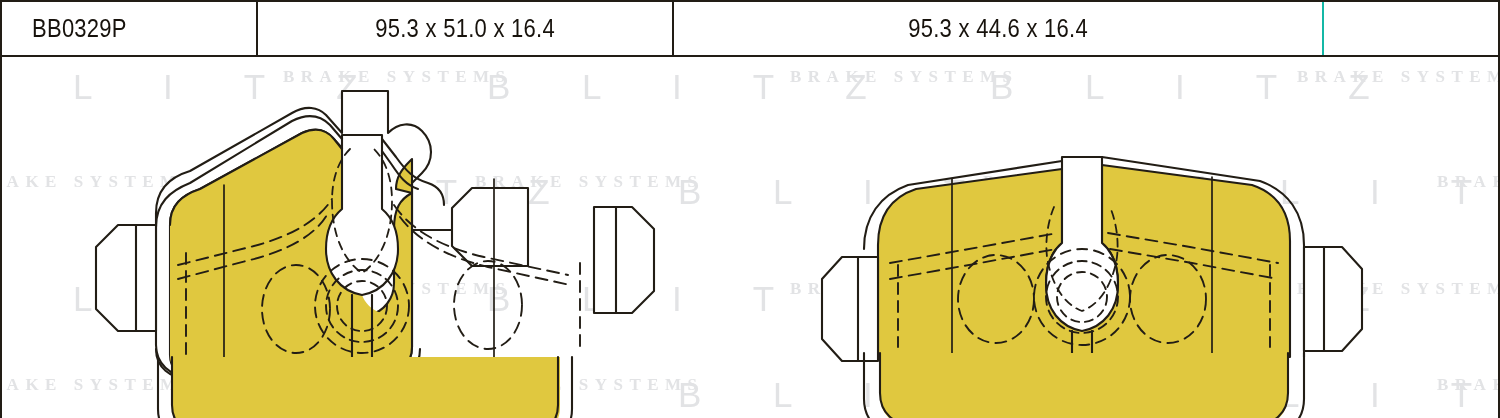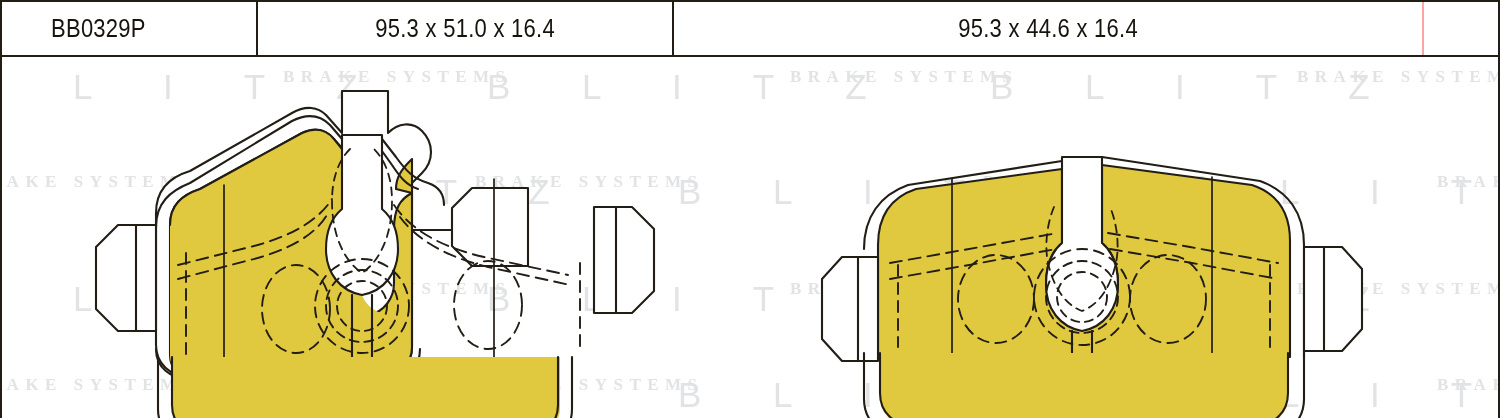--- a/index.html
+++ b/index.html
@@ -6,24 +6,24 @@
   body{width:1500px;height:418px;overflow:hidden;
        font-family:"Liberation Sans",sans-serif;}
   #root{position:relative;width:1500px;height:418px;background:#fff;}
 
   
   .hdr{position:absolute;left:0;top:0;width:1500px;height:57px;
        box-sizing:border-box;display:flex;
        border-top:2px solid #221d15;border-bottom:2px solid #221d15;}
   .hdr-cell{box-sizing:border-box;display:flex;align-items:center;
             justify-content:center;height:100%;position:relative;}
-  .hdr-cell.c1{width:258px;justify-content:flex-start;padding-left:49px;
+  .hdr-cell.c1{width:258px;justify-content:flex-start;padding-left:30px;
                border-left:2px solid #221d15;border-right:2px solid #221d15;}
   .hdr-cell.c2{width:416px;border-right:2px solid #221d15;}
-  .hdr-cell.c3{width:750px;border-right:2px solid #fca5a5;}
+  .hdr-cell.c3{width:650px;border-right:2px solid #14b8a6;}
   .hdr-txt{font-family:"Liberation Sans Narrow","Liberation Sans",sans-serif;
            font-size:25px;color:#17120c;letter-spacing:.3px;
            transform:scaleX(.88);transform-origin:left center;white-space:nowrap;}
   .hdr-cell.c2 .hdr-txt,.hdr-cell.c3 .hdr-txt{transform-origin:center center;}
 
   
   .wm-layer{position:absolute;left:0;top:57px;width:1500px;height:361px;
             overflow:hidden;pointer-events:none;}
   .wm{position:absolute;white-space:nowrap;color:#e2e3e5;
       font-family:"Liberation Sans",sans-serif;}

